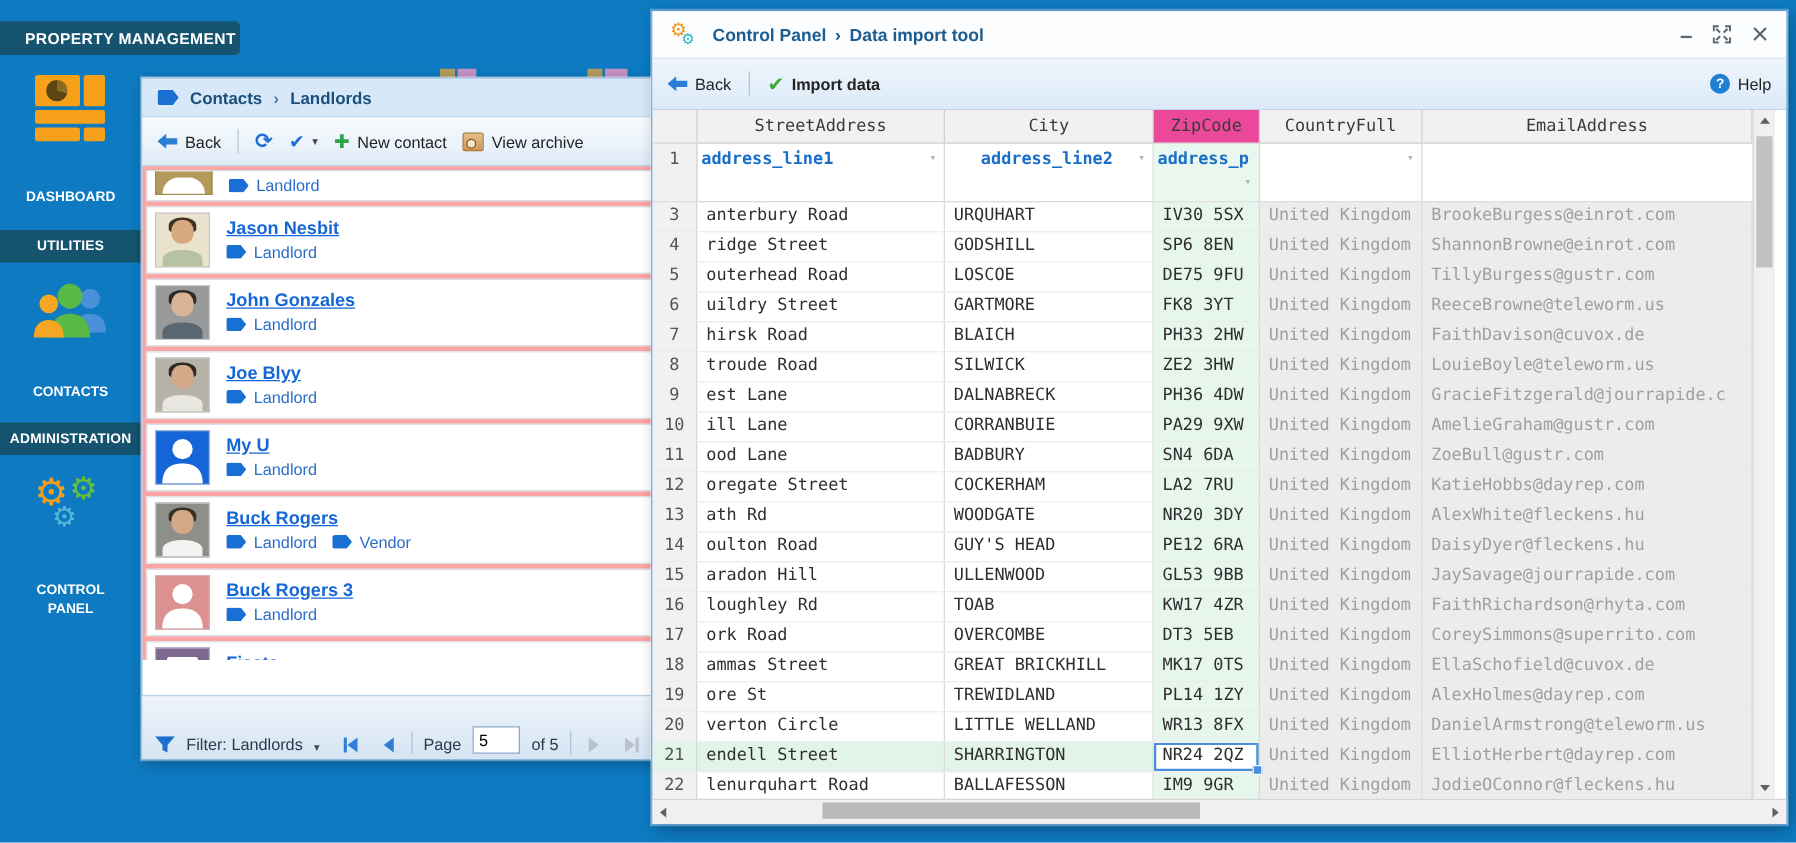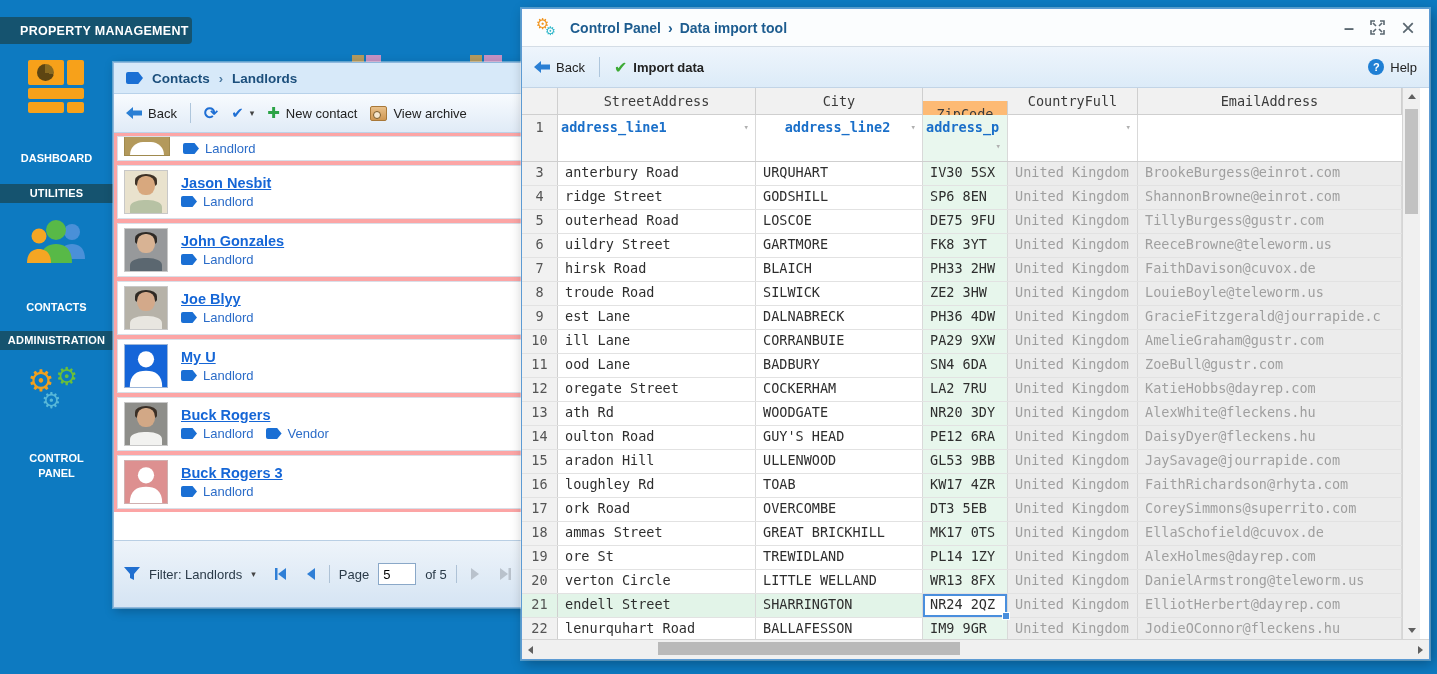--- a/index.html
+++ b/index.html
@@ -6,21 +6,21 @@
   body{width:1437px;height:674px;position:relative;overflow:hidden;
        background:#0d7ac1;font-family:"Liberation Sans",sans-serif;}
 
   
   .brand{position:absolute;left:0;top:17px;width:192px;height:27px;background:#15536f;
          border-radius:0 4px 4px 0;color:#fff;font-weight:bold;font-size:12.5px;
          display:flex;align-items:center;padding-left:20px;letter-spacing:.3px;box-sizing:border-box;}
   .sidebar{position:absolute;left:0;top:44px;width:113px;bottom:0;display:flex;flex-direction:column;align-items:center;}
   .navblock{display:flex;flex-direction:column;align-items:center;width:113px;gap:28px;}
   .navlabel{color:#fff;font-weight:bold;font-size:11px;text-align:center;margin-top:7px;line-height:1.35;}
-  .band{background:#15536f;color:#fff;font-weight:bold;font-size:11px;height:19px;width:113px;
+  .band{background:#15536f;color:#fff;font-weight:bold;font-size:11px;height:26px;width:113px;
         display:flex;align-items:center;justify-content:center;letter-spacing:.2px;}
   
   .dash-icon{width:58px;height:56px;margin-top:16px;display:grid;
              grid-template-columns:36px 17px;grid-template-rows:25px 11px 11px;gap:3px;}
   .dash-icon .t{background:#f7a11a;border-radius:2px;}
   .dash-icon .t1{display:flex;align-items:center;justify-content:center;}
   .dash-icon .pie{width:17px;height:17px;border-radius:50%;
                   background:conic-gradient(#8a6a20 0 105deg,#5d4512 105deg 360deg);}
   .dash-icon .t3{grid-column:1 / span 2;}
   
@@ -77,21 +77,21 @@
   .av-buck{--bg:#8e8e8a;--skin:#d2a886;--hair:#3a2f26;--shirt:#f2f2f0;}
   .avatar-part{width:44px;height:18px;background:#b3995b;position:relative;flex:none;border:1px solid #a08a4e;border-top:none;}
   .avatar-part::after{content:"";position:absolute;left:5px;right:5px;bottom:0;height:13px;background:#fff;border-radius:16px 16px 0 0;}
   .cinfo{margin-left:13px;display:flex;flex-direction:column;justify-content:center;gap:3px;}
   .cname{color:#1566d6;font-weight:bold;font-size:14.5px;text-decoration:underline;}
   .ctags{display:flex;align-items:center;gap:12px;}
   .ctag{display:flex;align-items:center;gap:6px;font-size:13px;color:#2b6cc8;}
   .ctag .tag-ico{width:16px;height:11px;}
 
   .c-footer{height:42px;background:linear-gradient(#eef4fa,#d5e4f3);border-top:1px solid #b9cfe4;
-            display:flex;align-items:center;padding:12px 10px;gap:9px;flex:none;font-size:13px;color:#2a3a48;margin-top:28px;}
+            display:flex;align-items:flex-end;padding:4px 10px;gap:9px;flex:none;font-size:13px;color:#2a3a48;margin-top:28px;}
   .pg-ico{width:16px;height:14px;flex:none;}
   .pg-input{width:38px;height:22px;border:1px solid #8aa8c8;font-size:13px;padding:0 4px;box-sizing:border-box;font-family:"Liberation Sans",sans-serif;}
   .f-sep{width:1px;height:18px;background:#aec2d6;}
 
   
   .import-win{position:absolute;left:521px;top:8px;width:909px;height:652px;background:#fff;
               border:1px solid #5d9bd3;box-shadow:0 0 0 1px rgba(255,255,255,.3),3px 4px 12px rgba(0,0,0,.3);
               display:flex;flex-direction:column;box-sizing:border-box;z-index:3;}
   .i-title{height:37px;background:#fbfdfe;border-bottom:1px solid #d4dde6;display:flex;align-items:center;
            padding:0 14px;flex:none;}
@@ -110,21 +110,21 @@
             display:flex;align-items:center;justify-content:center;}
   .spacer{flex:1;}
 
   
   .grid-wrap{flex:1;position:relative;overflow:hidden;}
   .grid{position:absolute;left:0;top:0;width:880px;font-family:"DejaVu Sans Mono","Liberation Mono",monospace;font-size:13.5px;color:#2e2e2e;}
   .ghead{display:flex;height:26px;background:#f1f1f1;border-bottom:1px solid #cfcfcf;color:#3a3a3a;}
   .gh{display:flex;align-items:center;justify-content:center;border-right:1px solid #cfcfcf;box-sizing:border-box;height:100%;}
   .w-num{width:36px;flex:none;} .w-street{width:198px;flex:none;} .w-city{width:167px;flex:none;}
   .w-zip{width:85px;flex:none;} .w-country{width:130px;flex:none;} .w-email{width:264px;flex:none;}
-  .gh.w-zip{background:#fdba74;margin-top:13px;}
+  .gh.w-zip{background:#ec4899;}
   .maprow{display:flex;height:46px;border-bottom:1px solid #cfcfcf;}
   .mc{border-right:1px solid #d9d9d9;box-sizing:border-box;position:relative;padding:4px 6px 0 3px;
       color:#1a6fc9;font-weight:bold;overflow:hidden;white-space:nowrap;}
   .mc.w-num{background:#f1f1f1;color:#555;font-weight:normal;text-align:center;padding:4px 0 0 0;border-right:1px solid #cfcfcf;}
   .mc.w-zip{background:#e9f7ee;}
   .mcaret{position:absolute;right:6px;top:7px;color:#b0b0b0;font-size:9px;font-weight:normal;}
   .mcaret.low{top:26px;}
   .grow{display:flex;height:23px;border-bottom:1px solid #e2e2e2;}
   .gc{border-right:1px solid #d9d9d9;box-sizing:border-box;padding:2px 0 0 7px;overflow:hidden;white-space:nowrap;height:100%;}
   .c-num{width:36px;flex:none;background:#f1f1f1;color:#555;text-align:center;padding-left:0;border-right:1px solid #cfcfcf;}

